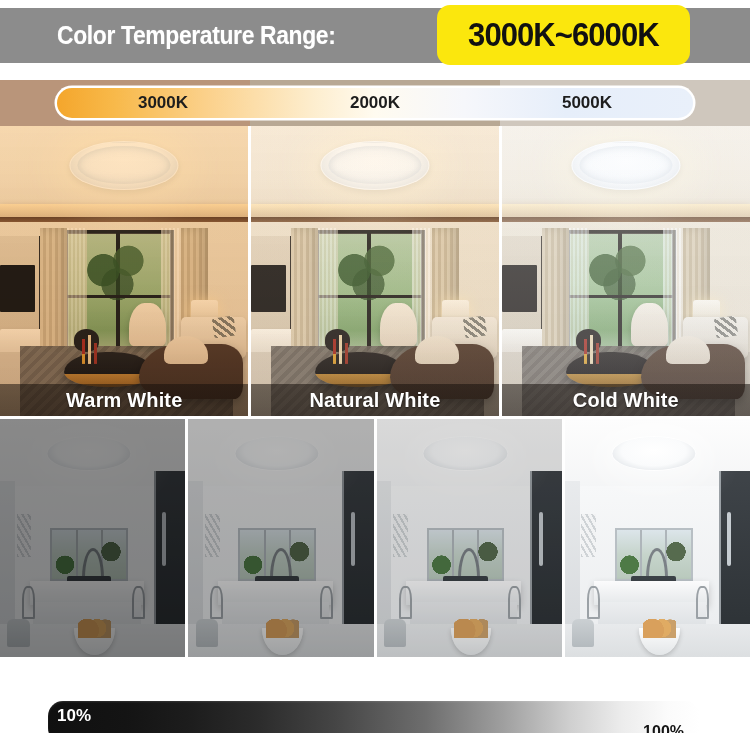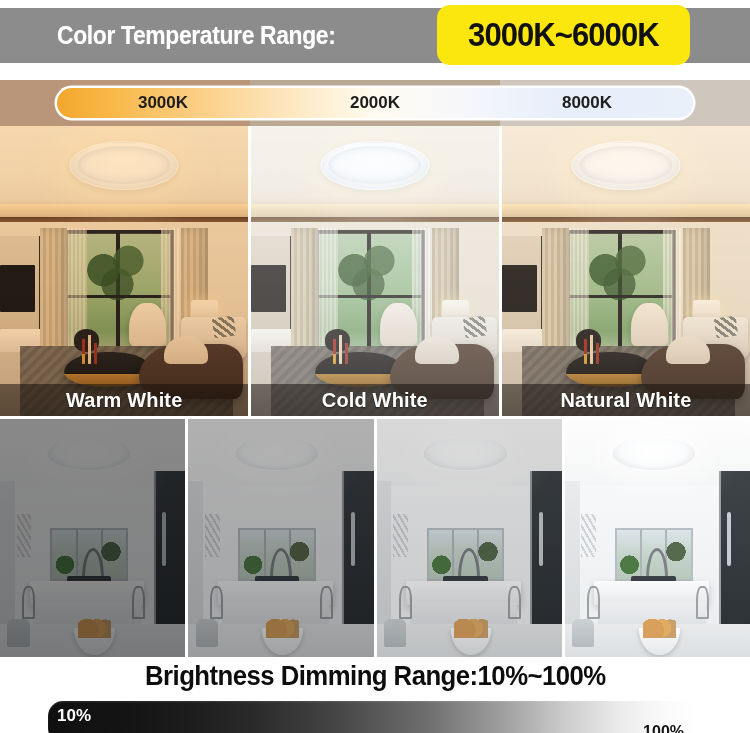--- a/index.html
+++ b/index.html
@@ -368,21 +368,21 @@
       <i class="c"></i>
     </div>
     <div class="cct-pill">
       <div class="seg seg-1">
         <span>3000K</span>
       </div>
       <div class="seg seg-2">
         <span>2000K</span>
       </div>
       <div class="seg seg-3">
-        <span>8000K</span>
+        <span>5000K</span>
       </div>
     </div>
   </div>
 
   <div class="rooms">
 
     <div class="room">
       <div class="scene">
         <div class="ceiling"></div>
         <div class="cove"></div>
@@ -406,20 +406,55 @@
         <div class="armchair"></div>
         <div class="side-table"></div>
         <div class="coffee-table"></div>
         <div class="bottles"></div>
         <div class="sofa"></div>
         <div class="fixture"></div>
         <div class="tone tone-warm"></div>
       </div>
       <div class="room-label">
         <span>Warm White</span>
+      </div>
+    </div>
+
+    <div class="room">
+      <div class="scene">
+        <div class="ceiling"></div>
+        <div class="cove"></div>
+        <div class="cove-trim"></div>
+        <div class="wall-back"></div>
+        <div class="tv-wall"></div>
+        <div class="tv"></div>
+        <div class="cabinet"></div>
+        <div class="window">
+            <div class="tree"></div>
+          </div>
+        <div class="sheer-l"></div>
+        <div class="sheer-r"></div>
+        <div class="curtain-l"></div>
+        <div class="curtain-r"></div>
+        <div class="lamp"></div>
+        <div class="floor"></div>
+        <div class="rug"></div>
+        <div class="couch-white"></div>
+        <div class="pillow"></div>
+        <div class="armchair"></div>
+        <div class="side-table"></div>
+        <div class="coffee-table"></div>
+        <div class="bottles"></div>
+        <div class="sofa"></div>
+        <div class="fixture"></div>
+        <div class="lift lift-natural"></div>
+        <div class="tone tone-natural"></div>
+      </div>
+      <div class="room-label">
+        <span>Natural White</span>
       </div>
     </div>
 
     <div class="room">
       <div class="scene">
         <div class="ceiling"></div>
         <div class="cove"></div>
         <div class="cove-trim"></div>
         <div class="wall-back"></div>
         <div class="tv-wall"></div>
@@ -444,55 +479,20 @@
         <div class="sofa"></div>
         <div class="fixture"></div>
         <div class="lift lift-cold"></div>
         <div class="tone tone-cold"></div>
       </div>
       <div class="room-label">
         <span>Cold White</span>
       </div>
     </div>
 
-    <div class="room">
-      <div class="scene">
-        <div class="ceiling"></div>
-        <div class="cove"></div>
-        <div class="cove-trim"></div>
-        <div class="wall-back"></div>
-        <div class="tv-wall"></div>
-        <div class="tv"></div>
-        <div class="cabinet"></div>
-        <div class="window">
-            <div class="tree"></div>
-          </div>
-        <div class="sheer-l"></div>
-        <div class="sheer-r"></div>
-        <div class="curtain-l"></div>
-        <div class="curtain-r"></div>
-        <div class="lamp"></div>
-        <div class="floor"></div>
-        <div class="rug"></div>
-        <div class="couch-white"></div>
-        <div class="pillow"></div>
-        <div class="armchair"></div>
-        <div class="side-table"></div>
-        <div class="coffee-table"></div>
-        <div class="bottles"></div>
-        <div class="sofa"></div>
-        <div class="fixture"></div>
-        <div class="lift lift-natural"></div>
-        <div class="tone tone-natural"></div>
-      </div>
-      <div class="room-label">
-        <span>Natural White</span>
-      </div>
-    </div>
-
   </div>
 
   <div class="dimrow">
 
     <div class="dim">
       <div class="scene">
         <div class="k-ceiling"></div>
         <div class="k-wall"></div>
         <div class="k-cab-l"></div>
         <div class="k-art"></div>
@@ -585,22 +585,19 @@
         <div class="k-stool"></div>
         <div class="k-bowl"></div>
         <div class="k-fruit"></div>
         <div class="k-fixture"></div>
         <div class="dim-veil" style="opacity: 0;"></div>
       </div>
     </div>
 
   </div>
 
-  <div class="dim-title">
-    <span>Brightness Dimming Range:10%~100%</span>
-  </div>
 
   <div class="dim-bar">
     <div class="lo">10%</div>
     <div class="hi">100%</div>
   </div>
 
 </div>
 
 </body></html>

